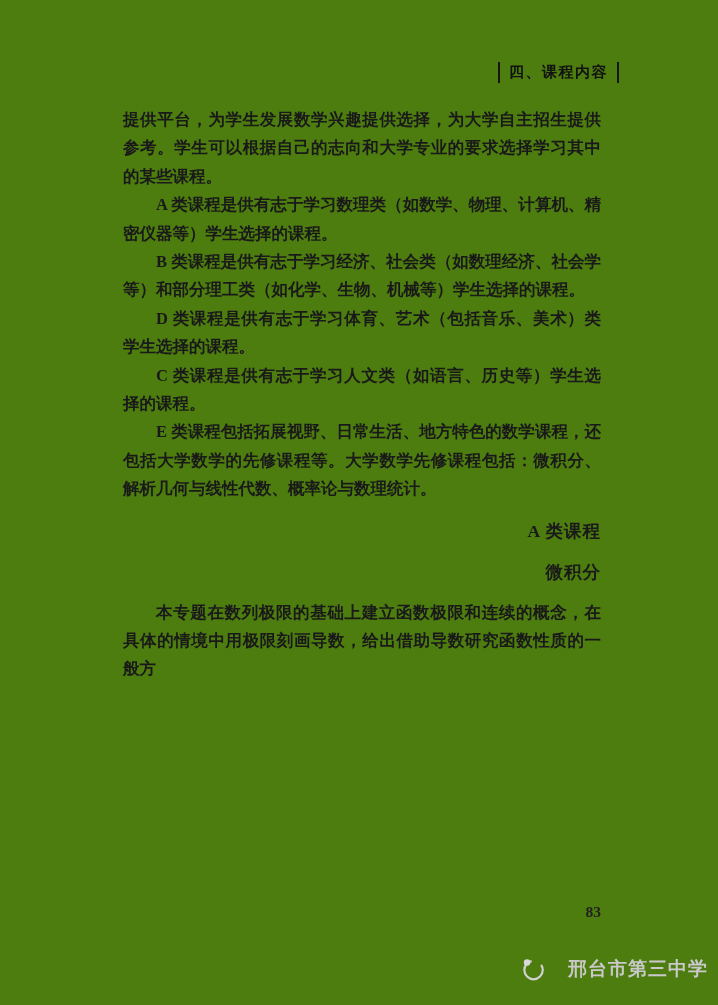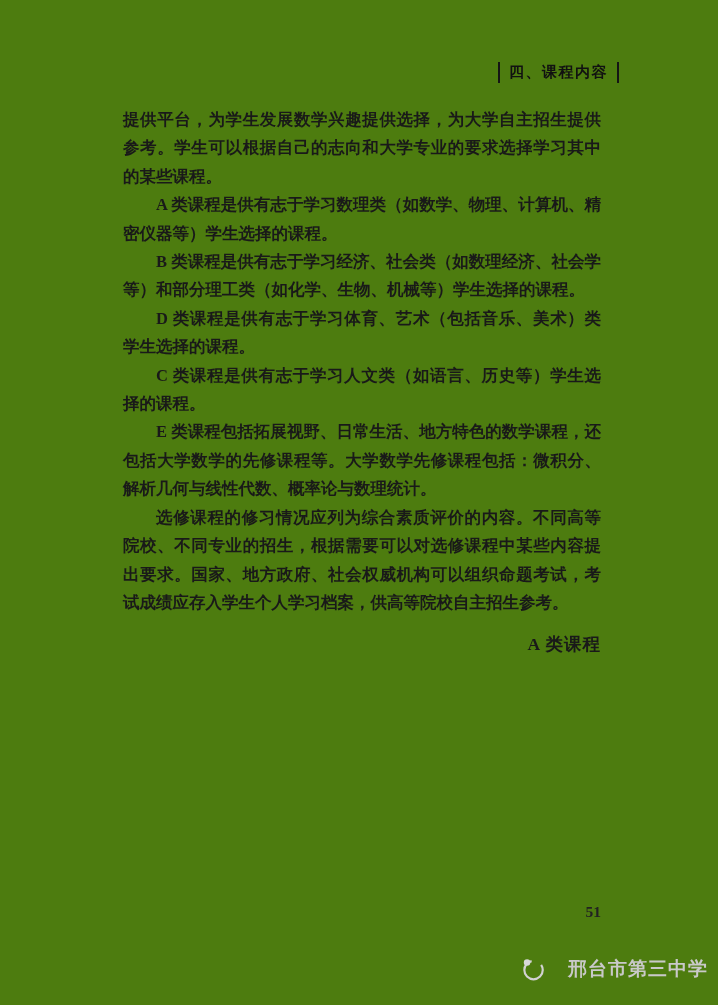--- a/index.html
+++ b/index.html
@@ -98,27 +98,28 @@
     <span class="rule"></span>
   </div>
 
   <div class="content">
     <p class="continued">提供平台，为学生发展数学兴趣提供选择，为大学自主招生提供参考。学生可以根据自己的志向和大学专业的要求选择学习其中的某些课程。</p>
     <p>A 类课程是供有志于学习数理类（如数学、物理、计算机、精密仪器等）学生选择的课程。</p>
     <p>B 类课程是供有志于学习经济、社会类（如数理经济、社会学等）和部分理工类（如化学、生物、机械等）学生选择的课程。</p>
     <p>D 类课程是供有志于学习体育、艺术（包括音乐、美术）类学生选择的课程。</p>
     <p>C 类课程是供有志于学习人文类（如语言、历史等）学生选择的课程。</p>
     <p>E 类课程包括拓展视野、日常生活、地方特色的数学课程，还包括大学数学的先修课程等。大学数学先修课程包括：微积分、解析几何与线性代数、概率论与数理统计。</p>
-    <p>选修课程的修习情况应列为综合素质评价的内容。不同高等院校、不同专业的招生，根据需要可以对选修课程中某些内容提出要求。国家、地方政府、社会权威机构可以组织命题考试，考试成绩应存入学生个人学习档案，供高等院校自主招生参考。</p>
 
     <h2>A 类课程</h2>
 
+    <h2>微积分</h2>
+    <p>本专题在数列极限的基础上建立函数极限和连续的概念，在具体的情境中用极限刻画导数，给出借助导数研究函数性质的一般方</p>
   </div>
 
-  <div class="page-number">51</div>
+  <div class="page-number">83</div>
 
   <div class="footer-watermark">
     <span>
       <svg width="26" height="26" viewBox="0 0 24 24">
         <circle cx="12.5" cy="13" r="8.5" fill="none" stroke="#d2d2d2" stroke-width="2" stroke-dasharray="38 10"></circle>
         <circle cx="6.5" cy="6" r="3" fill="#d8d8d8"></circle>
       </svg>
     </span>
     <span>邢台市第三中学</span>
   </div>

